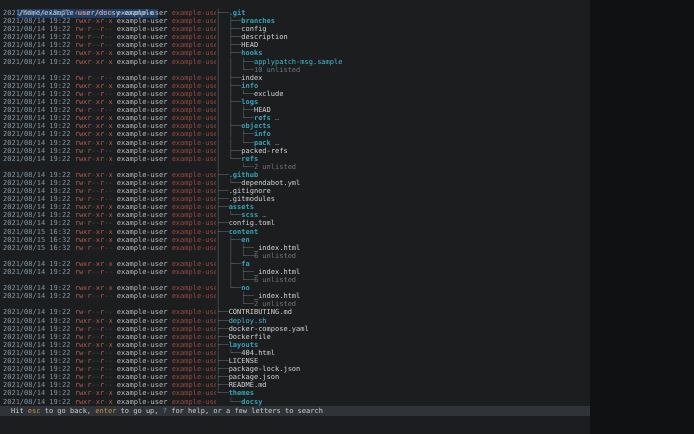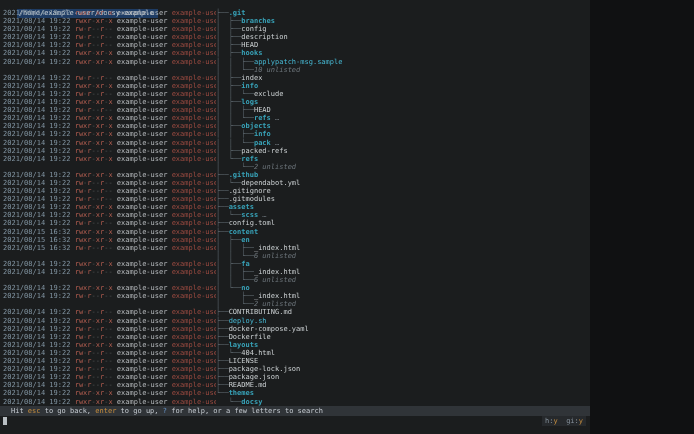--- a/index.html
+++ b/index.html
@@ -26,21 +26,21 @@
   .meta .d{color:var(--date,#8295a3);margin-top:8px;}
   .meta .perm-l{color:var(--perm,#b25d50);}
   .meta .perm-d{color:var(--perm-dim,#54585a);}
   .meta .o{color:var(--owner,#b6babd);}
   .meta .g{color:var(--group,#9d4b41);}
   .tree{white-space:pre;}
   .tree .pfx{color:var(--tree-line,#5c666d);}
   .nm-dir{color:var(--dir,#38a3b9);font-weight:bold;}
   .nm-file{color:var(--file,#ccd1d3);}
   .nm-exec{color:var(--exec,#46b8d3);}
-  .nm-unlisted{color:var(--unlisted,#6d757b);font-style:italic;}
+  .nm-unlisted{color:var(--unlisted,#6d757b);}
   .sfx{color:var(--unlisted,#6d757b);}
   
   #help-bar{
     position:absolute;left:0;right:0;top:406px;height:10px;line-height:10px;
     background:var(--help-bg,#303438);color:var(--help-fg,#c6ccd2);
     padding-left:11px;white-space:pre;box-sizing:border-box;
   }
   #help-bar .key{color:var(--key,#c98f3e);}
   #help-bar .qmark{color:var(--qmark,#6b9bd2);}
   
@@ -261,18 +261,13 @@
       <span class="meta"><span class="d">2021/08/14 19:22 </span><span class="pm"><span class="perm-l">r</span><span class="perm-l">w</span><span class="perm-l">x</span><span class="perm-l">r</span><span class="perm-d">-</span><span class="perm-l">x</span><span class="perm-l">r</span><span class="perm-d">-</span><span class="perm-l">x</span></span><span class="o"> example-user </span><span class="g">example-user</span></span><span class="tree"><span class="pfx">└──</span><span class="nm nm-dir">themes</span><span class="sfx"></span></span>
     </div>
 
     <div class="row">
       <span class="meta"><span class="d">2021/08/14 19:22 </span><span class="pm"><span class="perm-l">r</span><span class="perm-l">w</span><span class="perm-l">x</span><span class="perm-l">r</span><span class="perm-d">-</span><span class="perm-l">x</span><span class="perm-l">r</span><span class="perm-d">-</span><span class="perm-l">x</span></span><span class="o"> example-user </span><span class="g">example-user</span></span><span class="tree"><span class="pfx">   └──</span><span class="nm nm-dir">docsy</span><span class="sfx"></span></span>
     </div>
   </div>
 
   <div id="help-bar"><span>Hit </span><span class="key">esc</span><span> to go back, </span><span class="key">enter</span><span> to go up, </span><span class="qmark">?</span><span> for help, or a few letters to search</span></div>
 
-  <div id="input-line">
-    <span id="text-cursor"></span>
-    <span id="input-value"></span>
-    <span id="flags"><span class="fl">h:</span><span class="fv">y</span><span class="sep">  </span><span class="fl">gi:</span><span class="fv">y</span></span>
-  </div>
 </div>
 
 </body></html>

